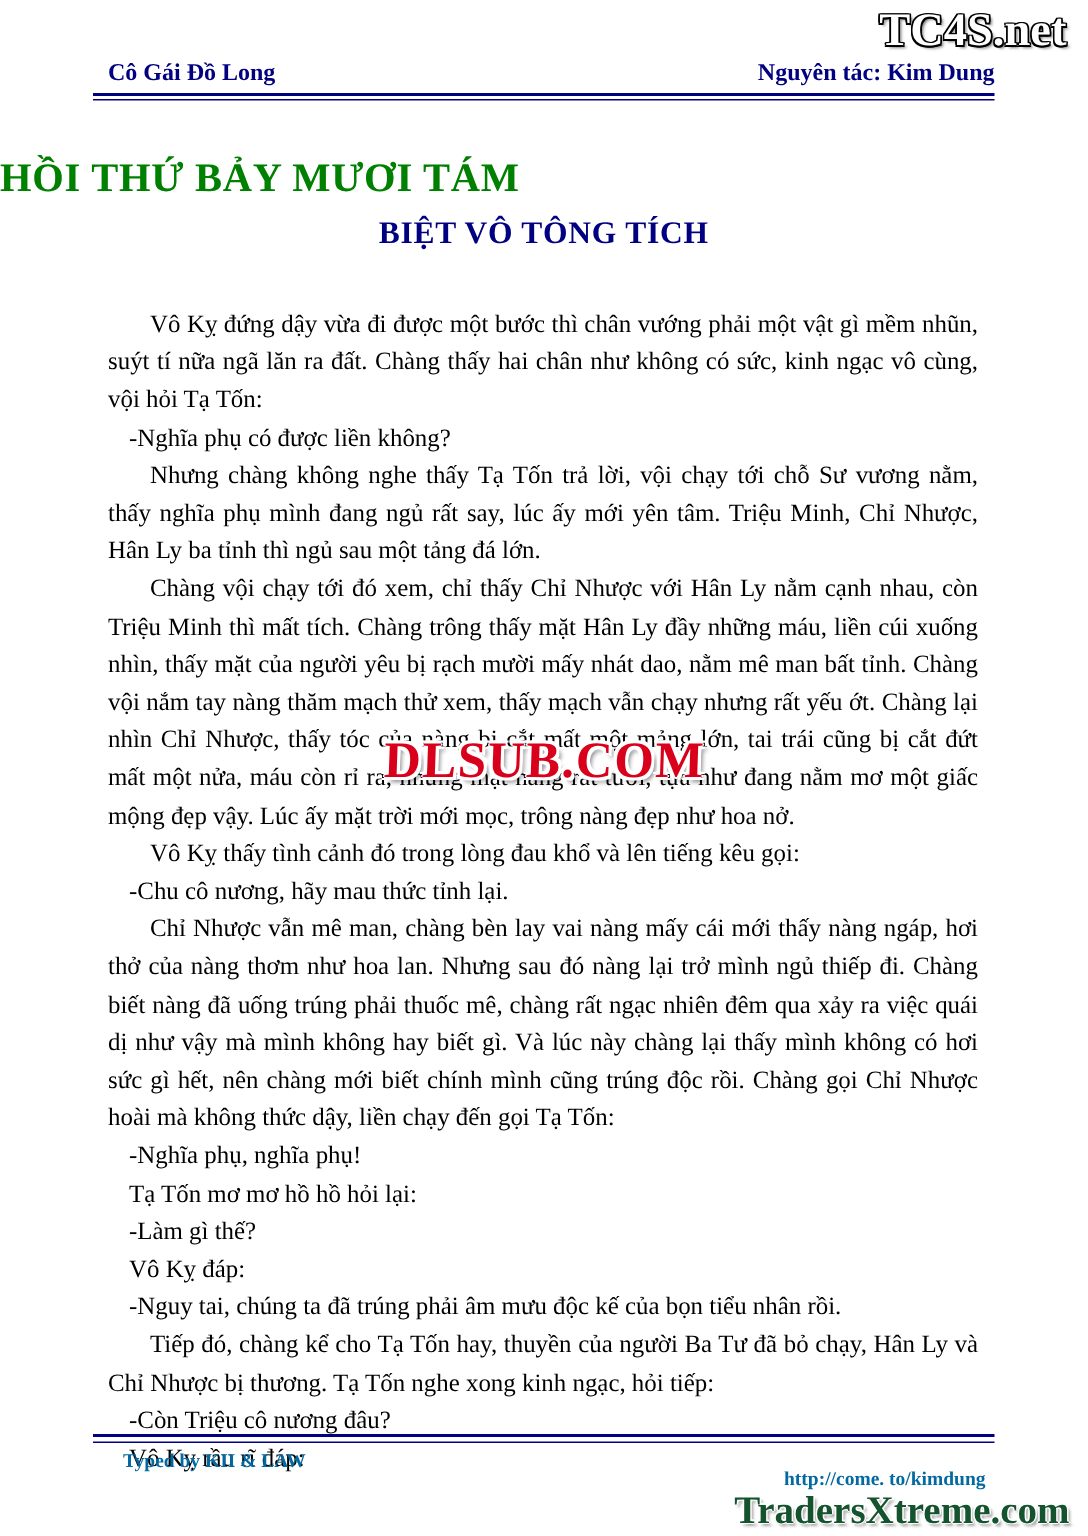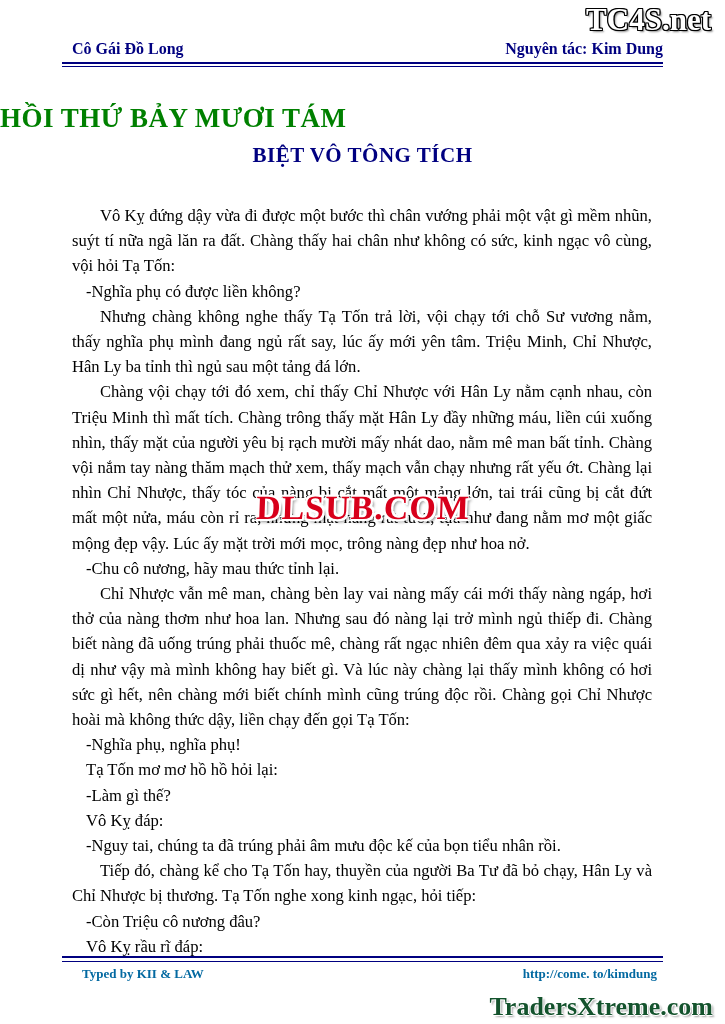--- a/index.html
+++ b/index.html
@@ -151,21 +151,21 @@
     position: absolute;
     bottom: 38px;
     left: 72px;
     right: 62px;
     height: 20px;
     font-size: 13px;
     font-weight: bold;
     color: #0369a1;
   }
   .footer .left { position: absolute; left: 10px; top: 0; }
-  .footer .right { position: absolute; right: 6px; top: 0; }
+  .footer .right { position: absolute; right: 6px; top: 12px; }
 
   .wm-bottom {
     position: absolute;
     bottom: 2px;
     right: 12px;
     font-family: "Liberation Serif", serif;
     font-size: 26px;
     font-weight: bold;
     color: #14532d;
     text-shadow:
@@ -189,20 +189,21 @@
   <div class="rule-top2"></div>
 
   <div class="title-main">HỒI THỨ BẢY MƯƠI TÁM</div>
   <div class="title-sub">BIỆT VÔ TÔNG TÍCH</div>
 
   <div class="body-text">
     <p>Vô Kỵ đứng dậy vừa đi được một bước thì chân vướng phải một vật gì mềm nhũn, suýt tí nữa ngã lăn ra đất. Chàng thấy hai chân như không có sức, kinh ngạc vô cùng, vội hỏi Tạ Tốn:</p>
     <p class="noindent">-Nghĩa phụ có được liền không?</p>
     <p>Nhưng chàng không nghe thấy Tạ Tốn trả lời, vội chạy tới chỗ Sư vương nằm, thấy nghĩa phụ mình đang ngủ rất say, lúc ấy mới yên tâm. Triệu Minh, Chỉ Nhược, Hân Ly ba tỉnh thì ngủ sau một tảng đá lớn.</p>
     <p>Chàng vội chạy tới đó xem, chỉ thấy Chỉ Nhược với Hân Ly nằm cạnh nhau, còn Triệu Minh thì mất tích. Chàng trông thấy mặt Hân Ly đầy những máu, liền cúi xuống nhìn, thấy mặt của người yêu bị rạch mười mấy nhát dao, nằm mê man bất tỉnh. Chàng vội nắm tay nàng thăm mạch thử xem, thấy mạch vẫn chạy nhưng rất yếu ớt. Chàng lại nhìn Chỉ Nhược, thấy tóc của nàng bị cắt mất một mảng lớn, tai trái cũng bị cắt đứt mất một nửa, máu còn rỉ ra, nhưng mặt nàng rất tươi, tựa như đang nằm mơ một giấc mộng đẹp vậy. Lúc ấy mặt trời mới mọc, trông nàng đẹp như hoa nở.</p>
+    <p>Vô Kỵ thấy tình cảnh đó trong lòng đau khổ và lên tiếng kêu gọi:</p>
     <p class="noindent">-Chu cô nương, hãy mau thức tỉnh lại.</p>
     <p>Chỉ Nhược vẫn mê man, chàng bèn lay vai nàng mấy cái mới thấy nàng ngáp, hơi thở của nàng thơm như hoa lan. Nhưng sau đó nàng lại trở mình ngủ thiếp đi. Chàng biết nàng đã uống trúng phải thuốc mê, chàng rất ngạc nhiên đêm qua xảy ra việc quái dị như vậy mà mình không hay biết gì. Và lúc này chàng lại thấy mình không có hơi sức gì hết, nên chàng mới biết chính mình cũng trúng độc rồi. Chàng gọi Chỉ Nhược hoài mà không thức dậy, liền chạy đến gọi Tạ Tốn:</p>
     <p class="noindent">-Nghĩa phụ, nghĩa phụ!</p>
     <p class="noindent">Tạ Tốn mơ mơ hồ hồ hỏi lại:</p>
     <p class="noindent">-Làm gì thế?</p>
     <p class="noindent">Vô Kỵ đáp:</p>
     <p class="noindent">-Nguy tai, chúng ta đã trúng phải âm mưu độc kế của bọn tiểu nhân rồi.</p>
     <p>Tiếp đó, chàng kể cho Tạ Tốn hay, thuyền của người Ba Tư đã bỏ chạy, Hân Ly và Chỉ Nhược bị thương. Tạ Tốn nghe xong kinh ngạc, hỏi tiếp:</p>
     <p class="noindent">-Còn Triệu cô nương đâu?</p>
     <p class="noindent">Vô Kỵ rầu rĩ đáp:</p>

